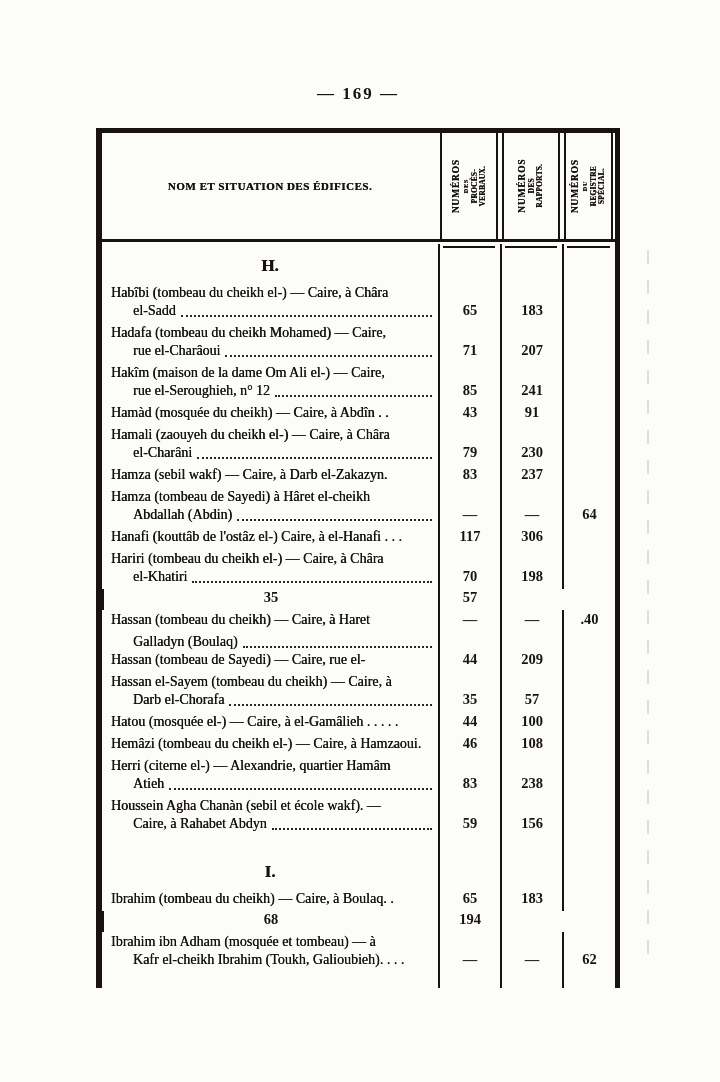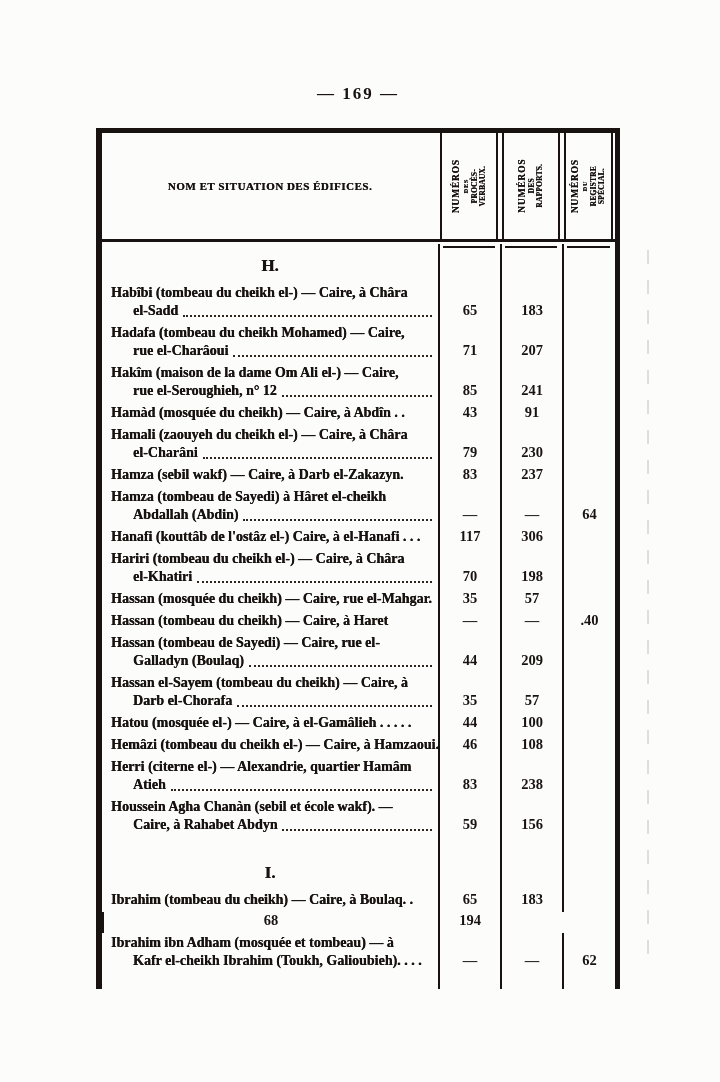--- a/index.html
+++ b/index.html
@@ -64,21 +64,21 @@
     border-left:2px solid var(--ink);
     display:flex;align-items:flex-end;justify-content:center;
     font-weight:700;font-size:14.5px;
     padding-bottom:4px;
   }
   .name-cell{
     padding:1px 3px 3px 9px;
     font-size:14px;line-height:18px;
   }
   .ln{display:flex;align-items:baseline;}
-  .ln .t{white-space:nowrap;text-shadow:0.3px 0 0 currentColor;font-weight:bold;}
+  .ln .t{white-space:nowrap;text-shadow:0.3px 0 0 currentColor;}
   .ln.ind{padding-left:22px;}
   .leader{
     flex:1;min-width:8px;
     border-bottom:2px dotted #2c251e;
     margin:0 3px 3px 5px;
     align-self:flex-end;
   }
   .sec-cell{
     text-align:center;font-weight:700;font-size:17px;
     padding:12px 0 7px 0;
@@ -246,47 +246,42 @@
             <div class="ln ind">
               <span class="t">el-Khatiri</span>
               <span class="leader"></span>
             </div>
           </div>
           <div class="num-cell">70</div>
           <div class="num-cell">198</div>
           <div class="num-cell"></div>
         </div>
         <div class="grid-row">
-          <div class="name-cell">
-            <div class="ln">
-              <span class="t">Hassan (mosquée du cheikh) — Caire, rue el-Mahgar.</span>
-            </div>
-          </div>
           <div class="num-cell">35</div>
           <div class="num-cell">57</div>
           <div class="num-cell"></div>
         </div>
         <div class="grid-row">
           <div class="name-cell">
             <div class="ln">
               <span class="t">Hassan (tombeau du cheikh) — Caire, à Haret</span>
             </div>
           </div>
           <div class="num-cell">—</div>
           <div class="num-cell">—</div>
           <div class="num-cell">.40</div>
         </div>
         <div class="grid-row">
           <div class="name-cell">
+            <div class="ln ind">
+              <span class="t">Galladyn (Boulaq)</span>
+              <span class="leader"></span>
+            </div>
             <div class="ln">
               <span class="t">Hassan (tombeau de Sayedi) — Caire, rue el-</span>
-            </div>
-            <div class="ln ind">
-              <span class="t">Galladyn (Boulaq)</span>
-              <span class="leader"></span>
             </div>
           </div>
           <div class="num-cell">44</div>
           <div class="num-cell">209</div>
           <div class="num-cell"></div>
         </div>
         <div class="grid-row">
           <div class="name-cell">
             <div class="ln">
               <span class="t">Hassan el-Sayem (tombeau du cheikh) — Caire, à</span>

